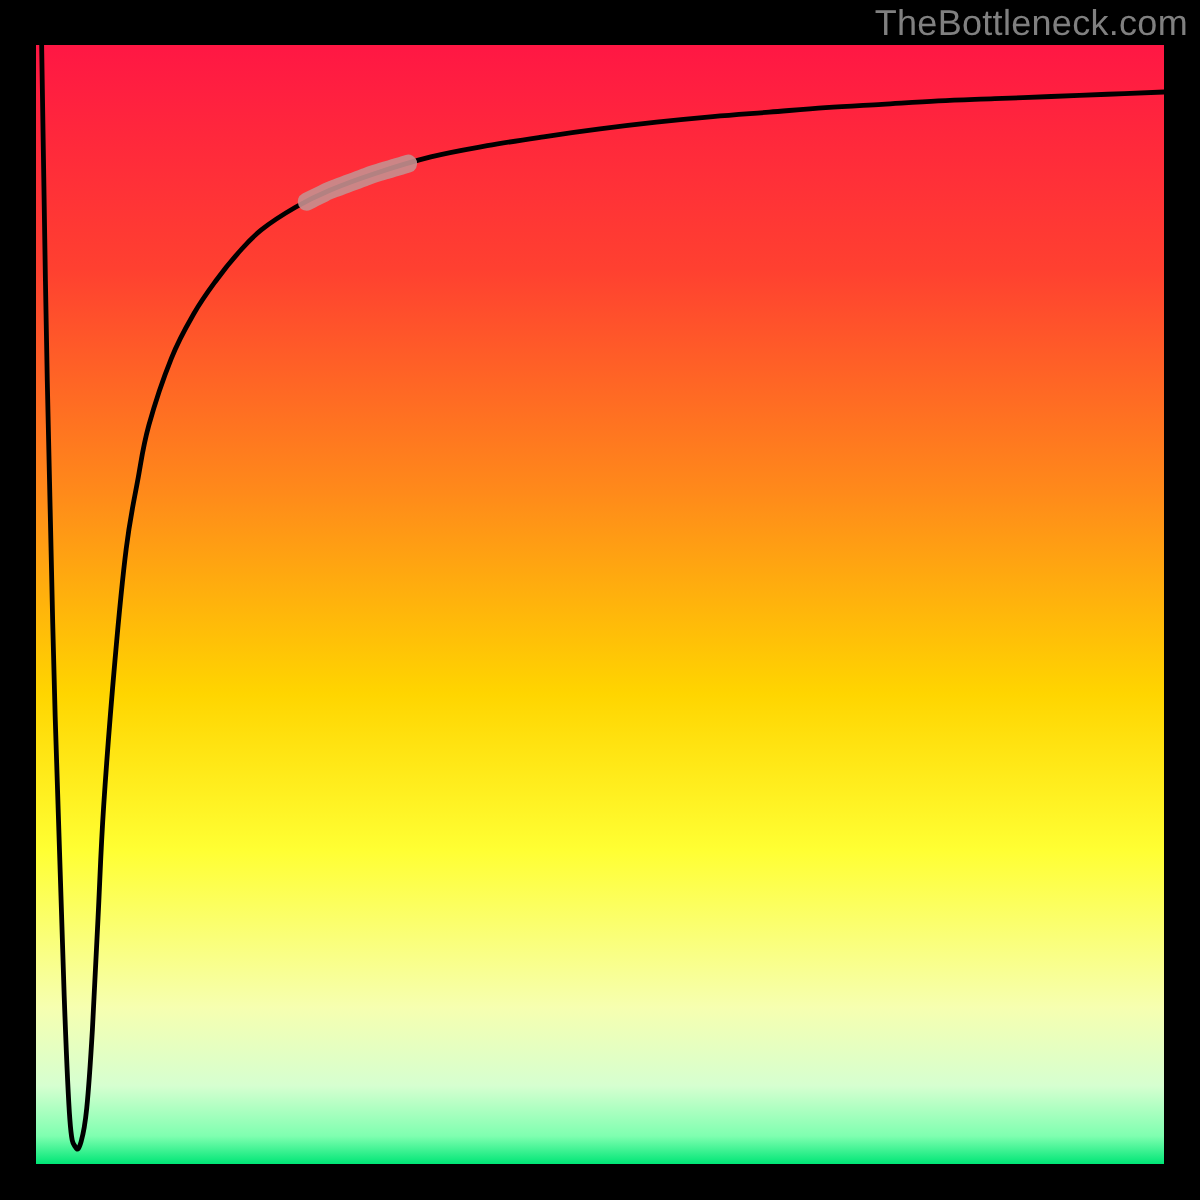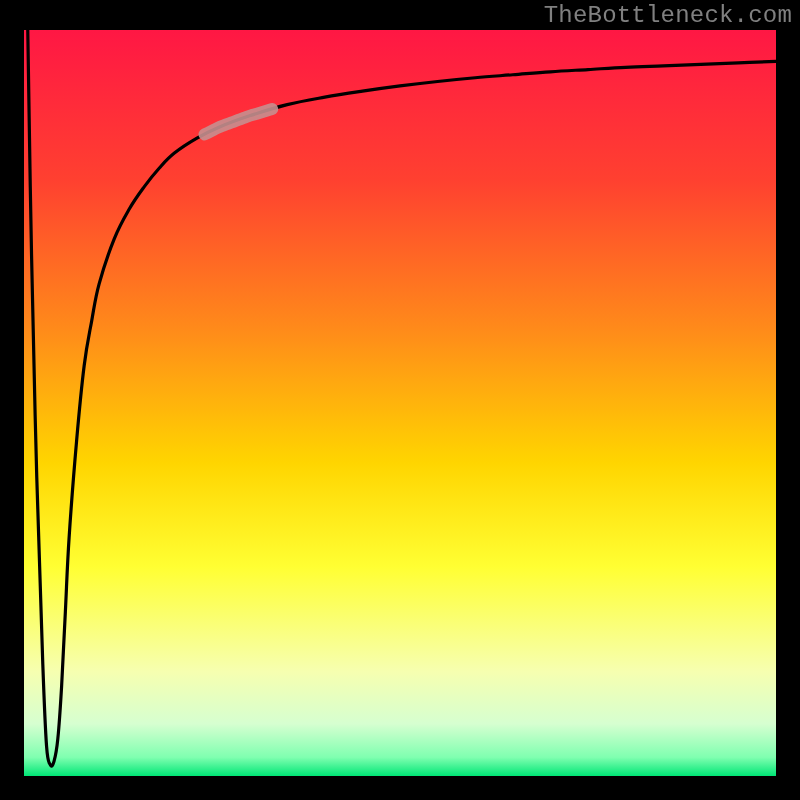--- a/index.html
+++ b/index.html
@@ -12,21 +12,21 @@
   .frame {
     position: relative;
     width: 800px;
     height: 800px;
     background: #000;
   }
   .watermark {
     position: absolute;
     top: 2px;
     right: 8px;
-    font-family: Liberation Mono, monospace;
+    font-family: Liberation Sans, sans-serif;
     font-size: 24px;
     font-weight: 500;
     color: #808080;
     letter-spacing: 0.2px;
     user-select: none;
   }
   svg {
     position: absolute;
     top: 0;
     left: 0;

